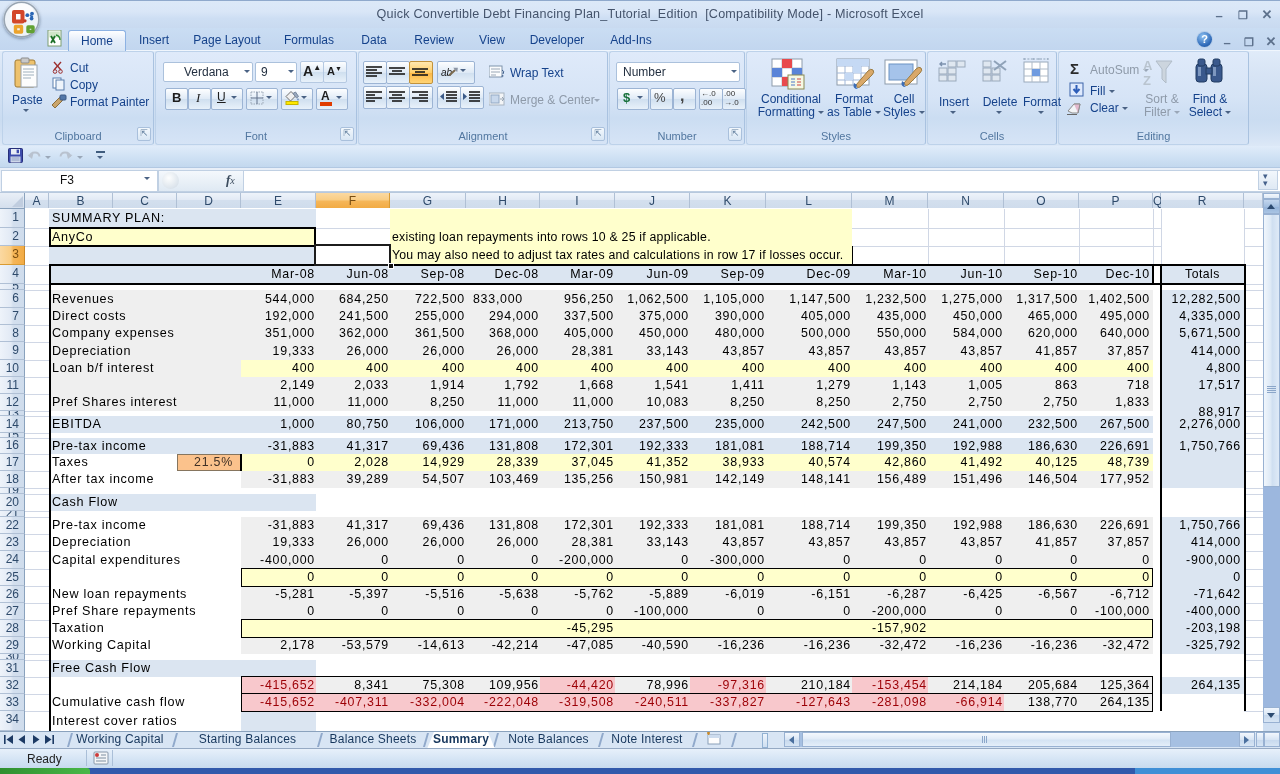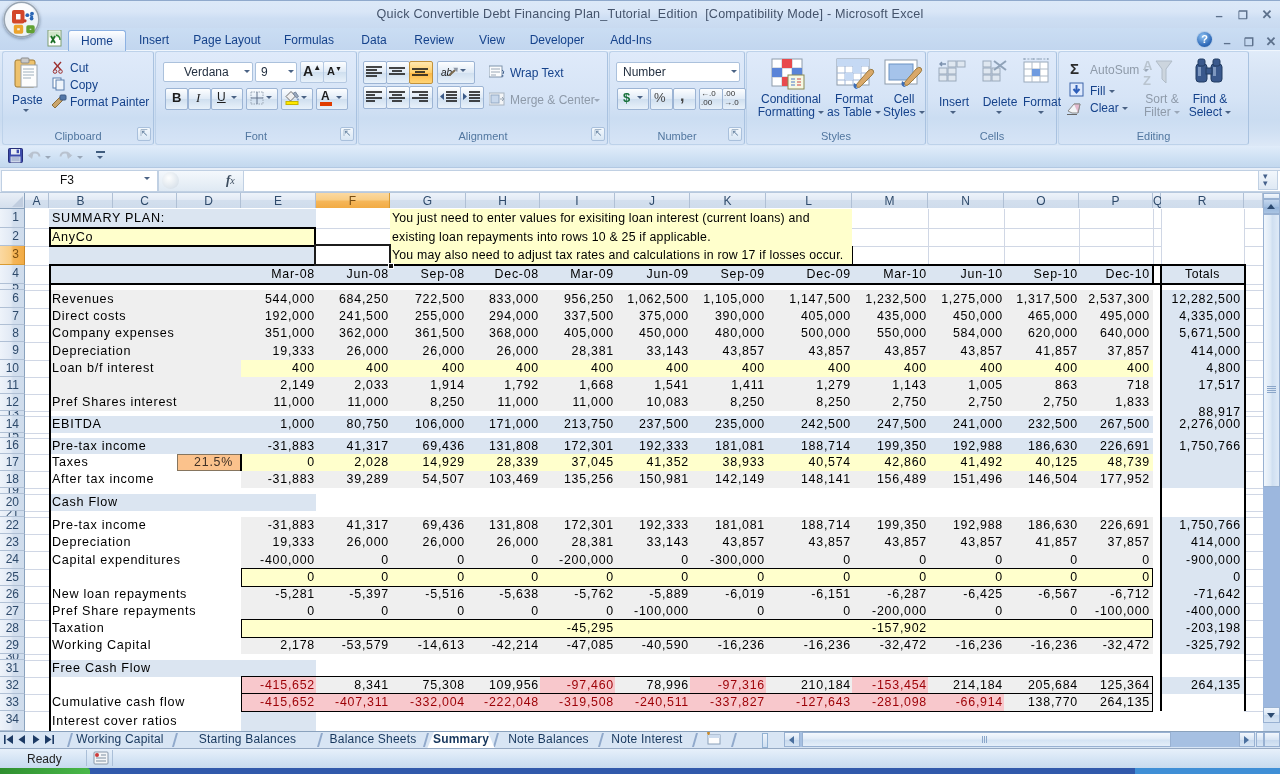--- a/index.html
+++ b/index.html
@@ -701,36 +701,35 @@
       <div class="t num " style="left:466px;top:72px;width:73px;height:19px;line-height:19px;">Dec-08</div>
       <div class="t num " style="left:540px;top:72px;width:74px;height:19px;line-height:19px;">Mar-09</div>
       <div class="t num " style="left:615px;top:72px;width:74px;height:19px;line-height:19px;">Jun-09</div>
       <div class="t num " style="left:690px;top:72px;width:75px;height:19px;line-height:19px;">Sep-09</div>
       <div class="t num " style="left:766px;top:72px;width:85px;height:19px;line-height:19px;">Dec-09</div>
       <div class="t num " style="left:852px;top:72px;width:75px;height:19px;line-height:19px;">Mar-10</div>
       <div class="t num " style="left:928px;top:72px;width:75px;height:19px;line-height:19px;">Jun-10</div>
       <div class="t num " style="left:1004px;top:72px;width:74px;height:19px;line-height:19px;">Sep-10</div>
       <div class="t num " style="left:1079px;top:72px;width:71px;height:19px;line-height:19px;">Dec-10</div>
       <div class="t lab" style="left:1161px;top:72px;width:83px;height:19px;line-height:19px;text-align:center;font-size:12.2px;letter-spacing:.5px;">Totals</div>
-      <div class="t note" style="left:392px;top:16px;width:470px;height:19px;line-height:19px;">You just need to enter values for exisiting loan interest (current loans) and</div>
       <div class="t note" style="left:392px;top:35px;width:470px;height:18px;line-height:18px;">existing loan repayments into rows 10 &amp; 25 if applicable.</div>
       <div class="t note" style="left:392px;top:53px;width:470px;height:19px;line-height:19px;">You may also need to adjust tax rates and calculations in row 17 if losses occur.</div>
       <div class="t lab " style="left:52px;top:97px;width:260px;height:18px;line-height:18px;">Revenues</div>
       <div class="t num " style="left:241px;top:97px;width:74px;height:18px;line-height:18px;">544,000</div>
       <div class="t num " style="left:316px;top:97px;width:73px;height:18px;line-height:18px;">684,250</div>
       <div class="t num " style="left:390px;top:97px;width:75px;height:18px;line-height:18px;">722,500</div>
-      <div class="t num " style="left:466px;top:97px;width:73px;height:18px;line-height:18px;">833,000</div>
+      <div class="t num " style="left:450px;top:97px;width:73px;height:18px;line-height:18px;">833,000</div>
       <div class="t num " style="left:540px;top:97px;width:74px;height:18px;line-height:18px;">956,250</div>
       <div class="t num " style="left:615px;top:97px;width:74px;height:18px;line-height:18px;">1,062,500</div>
       <div class="t num " style="left:690px;top:97px;width:75px;height:18px;line-height:18px;">1,105,000</div>
       <div class="t num " style="left:766px;top:97px;width:85px;height:18px;line-height:18px;">1,147,500</div>
       <div class="t num " style="left:852px;top:97px;width:75px;height:18px;line-height:18px;">1,232,500</div>
       <div class="t num " style="left:928px;top:97px;width:75px;height:18px;line-height:18px;">1,275,000</div>
       <div class="t num " style="left:1004px;top:97px;width:74px;height:18px;line-height:18px;">1,317,500</div>
-      <div class="t num " style="left:1079px;top:97px;width:71px;height:18px;line-height:18px;">2,537,300</div>
+      <div class="t num " style="left:1079px;top:97px;width:71px;height:18px;line-height:18px;">1,402,500</div>
       <div class="t num " style="left:1161px;top:97px;width:80px;height:18px;line-height:18px;">12,282,500</div>
       <div class="t lab " style="left:52px;top:115px;width:260px;height:17px;line-height:17px;">Direct costs</div>
       <div class="t num " style="left:241px;top:115px;width:74px;height:17px;line-height:17px;">192,000</div>
       <div class="t num " style="left:316px;top:115px;width:73px;height:17px;line-height:17px;">241,500</div>
       <div class="t num " style="left:390px;top:115px;width:75px;height:17px;line-height:17px;">255,000</div>
       <div class="t num " style="left:466px;top:115px;width:73px;height:17px;line-height:17px;">294,000</div>
       <div class="t num " style="left:540px;top:115px;width:74px;height:17px;line-height:17px;">337,500</div>
       <div class="t num " style="left:615px;top:115px;width:74px;height:17px;line-height:17px;">375,000</div>
       <div class="t num " style="left:690px;top:115px;width:75px;height:17px;line-height:17px;">390,000</div>
       <div class="t num " style="left:766px;top:115px;width:85px;height:17px;line-height:17px;">405,000</div>
@@ -964,21 +963,21 @@
       <div class="t lab " style="left:52px;top:301px;width:260px;height:17px;line-height:17px;">Cash Flow</div>
       <div class="t lab " style="left:52px;top:427px;width:260px;height:17px;line-height:17px;">Taxation</div>
       <div class="t num " style="left:540px;top:427px;width:74px;height:17px;line-height:17px;">-45,295</div>
       <div class="t num " style="left:852px;top:427px;width:75px;height:17px;line-height:17px;">-157,902</div>
       <div class="t num " style="left:1161px;top:427px;width:80px;height:17px;line-height:17px;">-203,198</div>
       <div class="t lab " style="left:52px;top:467px;width:260px;height:17px;line-height:17px;">Free Cash Flow</div>
       <div class="t num neg" style="left:241px;top:484px;width:74px;height:17px;line-height:17px;">-415,652</div>
       <div class="t num " style="left:316px;top:484px;width:73px;height:17px;line-height:17px;">8,341</div>
       <div class="t num " style="left:390px;top:484px;width:75px;height:17px;line-height:17px;">75,308</div>
       <div class="t num " style="left:466px;top:484px;width:73px;height:17px;line-height:17px;">109,956</div>
-      <div class="t num neg" style="left:540px;top:484px;width:74px;height:17px;line-height:17px;">-97,460</div>
+      <div class="t num neg" style="left:540px;top:484px;width:74px;height:17px;line-height:17px;">-44,420</div>
       <div class="t num " style="left:615px;top:484px;width:74px;height:17px;line-height:17px;">78,996</div>
       <div class="t num neg" style="left:690px;top:484px;width:75px;height:17px;line-height:17px;">-97,316</div>
       <div class="t num " style="left:766px;top:484px;width:85px;height:17px;line-height:17px;">210,184</div>
       <div class="t num neg" style="left:852px;top:484px;width:75px;height:17px;line-height:17px;">-153,454</div>
       <div class="t num " style="left:928px;top:484px;width:75px;height:17px;line-height:17px;">214,184</div>
       <div class="t num " style="left:1004px;top:484px;width:74px;height:17px;line-height:17px;">205,684</div>
       <div class="t num " style="left:1079px;top:484px;width:71px;height:17px;line-height:17px;">125,364</div>
       <div class="t num " style="left:1161px;top:484px;width:80px;height:17px;line-height:17px;">264,135</div>
       <div class="t lab " style="left:52px;top:501px;width:260px;height:17px;line-height:17px;">Cumulative cash flow</div>
       <div class="t num neg" style="left:241px;top:501px;width:74px;height:17px;line-height:17px;">-415,652</div>

